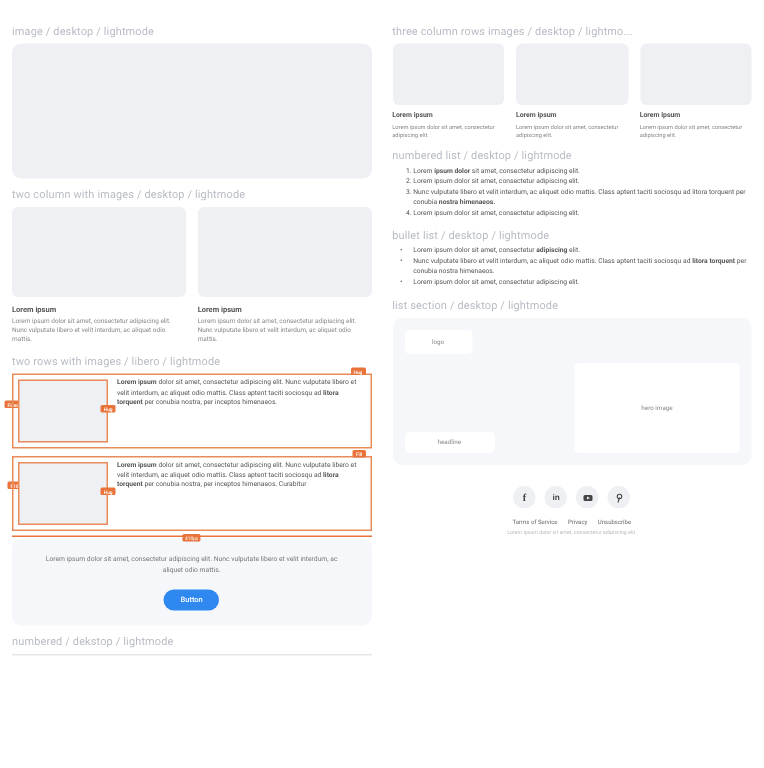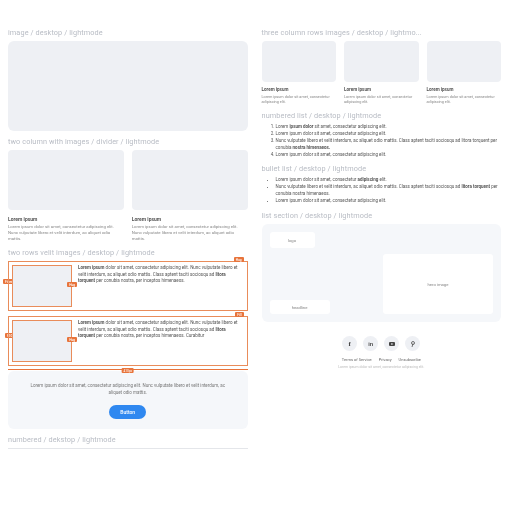--- a/index.html
+++ b/index.html
@@ -8,21 +8,21 @@
     background: #ffffff;
     color: #333;
     width: 509px;
     height: 512px;
     overflow: hidden;
     font-size: 5px;
     padding: 10px 8px;
     display: flex;
     gap: 14px;
   }
-  .col { flex: 1; margin-top: 12px; }
+  .col { flex: 1; }
   .section-label {
     color: #b8bcc4;
     font-size: 7.3px;
     font-weight: 400;
     margin: 6px 0 4px;
     letter-spacing: 0.1px;
   }
   .placeholder {
     background: #eef0f4;
     border-radius: 4px;
@@ -185,35 +185,35 @@
   }
 </style>
 </head>
 <body>
 
 <div class="col">
 
   <div class="section-label">image / desktop / lightmode</div>
   <div class="placeholder big-img"></div>
 
-  <div class="section-label">two column with images / divider / lightmode</div>
+  <div class="section-label">two column with images / desktop / lightmode</div>
   <div class="row">
     <div class="tc-item">
       <div class="placeholder tc-img"></div>
       <div class="tc-title">Lorem ipsum</div>
       <div class="tc-body">Lorem ipsum dolor sit amet, consectetur adipiscing elit. Nunc vulputate libero et velit interdum, ac aliquet odio mattis.</div>
     </div>
     <div class="tc-item">
       <div class="placeholder tc-img"></div>
       <div class="tc-title">Lorem ipsum</div>
       <div class="tc-body">Lorem ipsum dolor sit amet, consectetur adipiscing elit. Nunc vulputate libero et velit interdum, ac aliquet odio mattis.</div>
     </div>
   </div>
 
-  <div class="section-label">two rows velit images / desktop / lightmode</div>
+  <div class="section-label">two rows with images / libero / lightmode</div>
   <div class="two-rows-container">
     <span class="tag" style="left:-5px; top:18px;">Fixed</span>
     <span class="tag" style="left:-3px; top:72px;">F10px</span>
 
     <div class="two-row">
       <span class="tag" style="right:3px; top:-5px;">Hug</span>
       <div class="two-row-img">
         <span class="tag" style="right:-6px; top:16px;">Hug</span>
       </div>
       <div class="two-row-text"><b>Lorem ipsum</b> dolor sit amet, consectetur adipiscing elit. Nunc vulputate libero et velit interdum, ac aliquet odio mattis. Class aptent taciti sociosqu ad <b>litora torquent</b> per conubia nostra, per inceptos himenaeos.</div>

